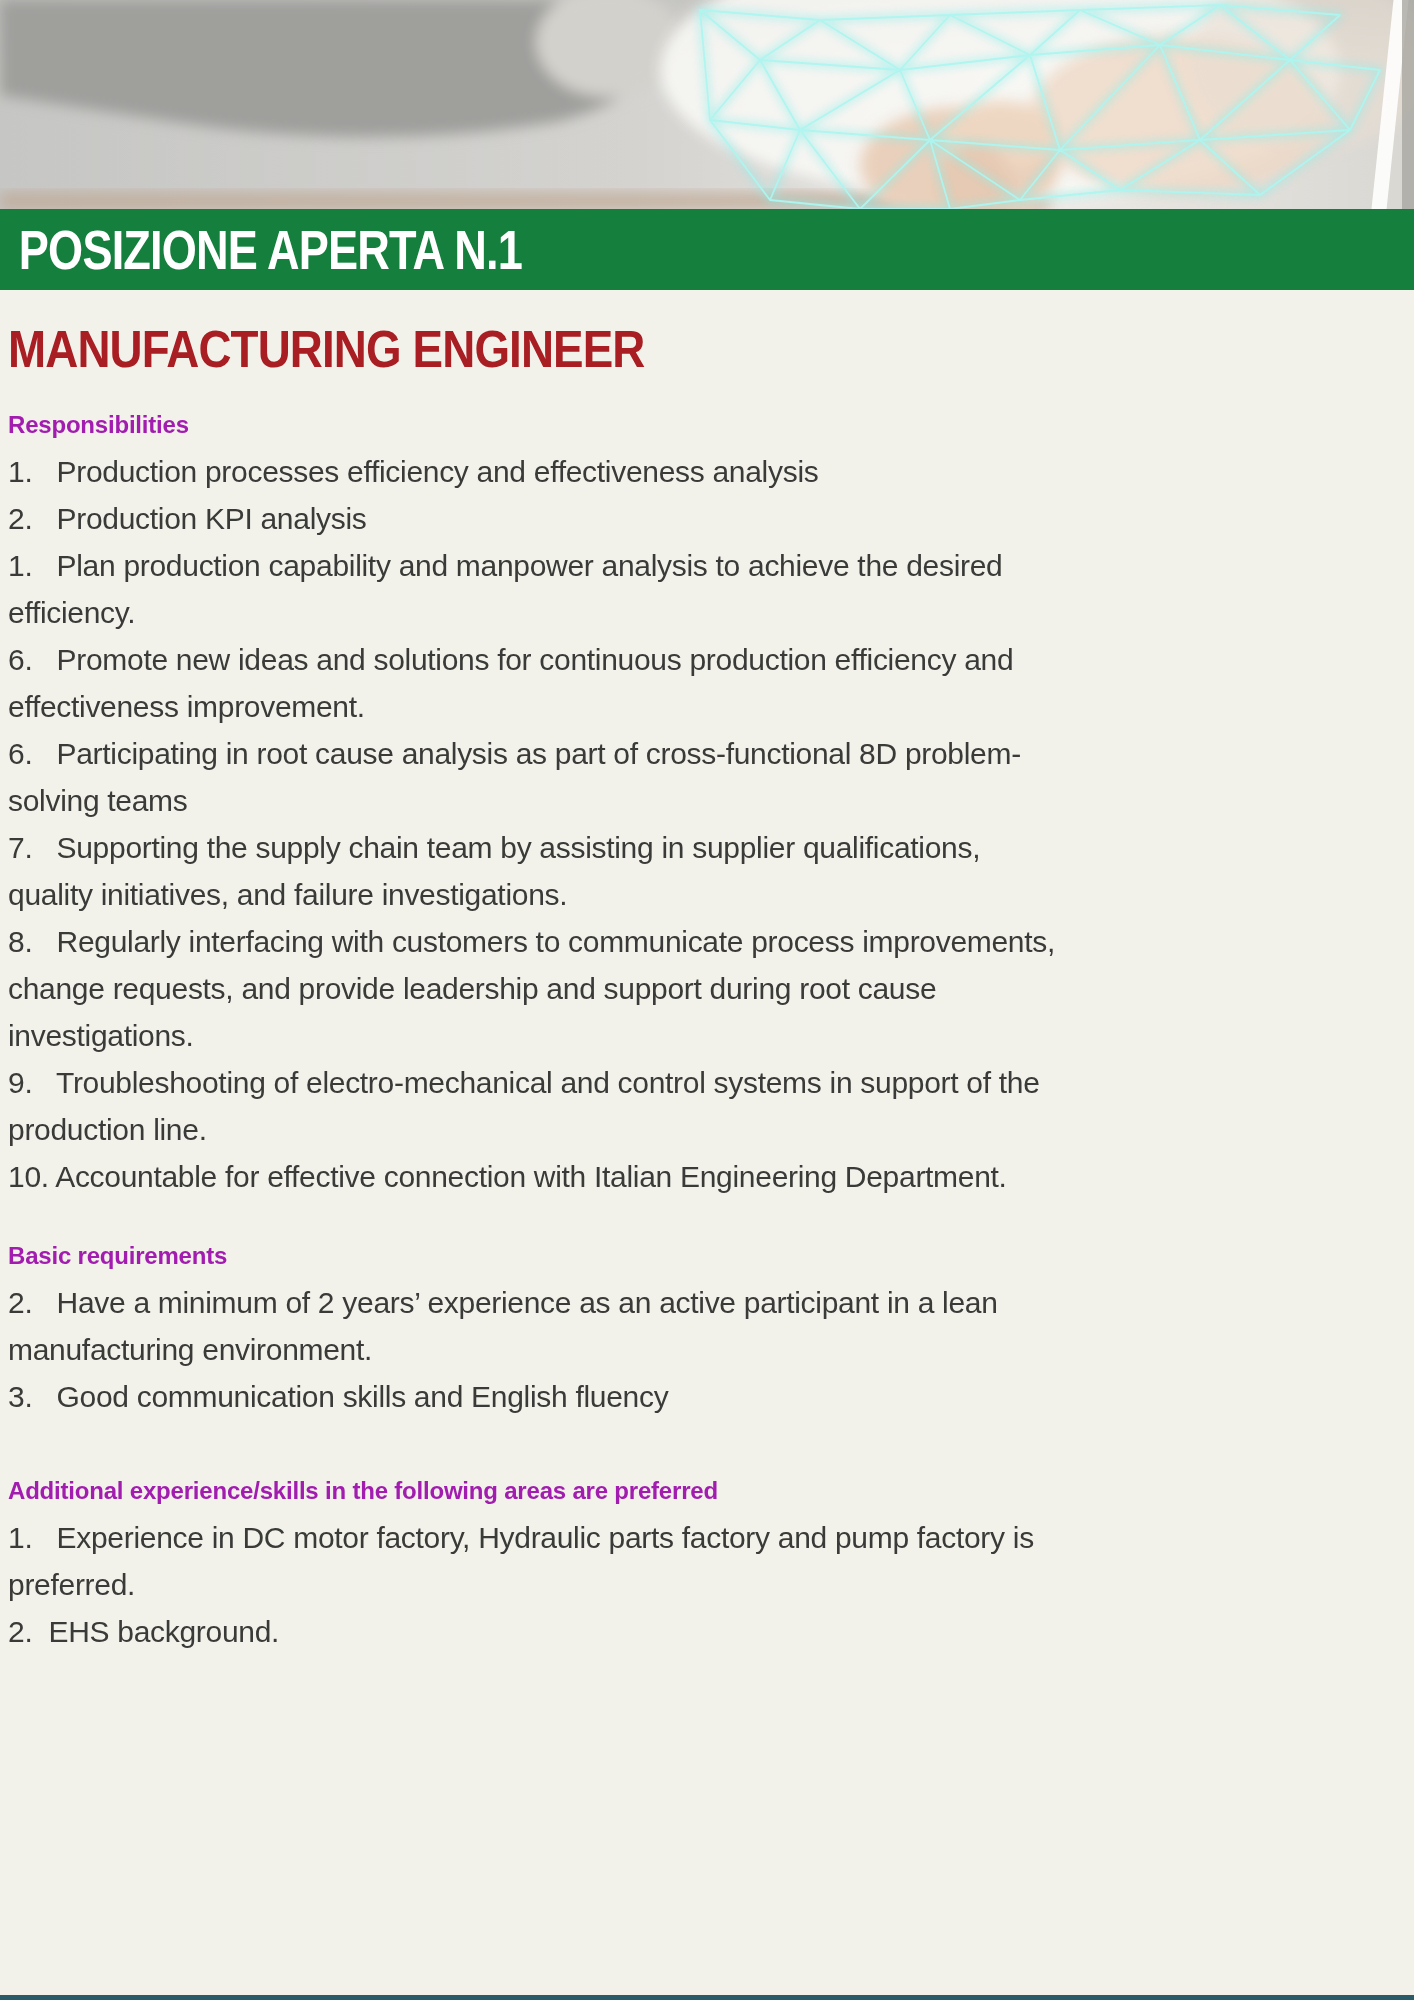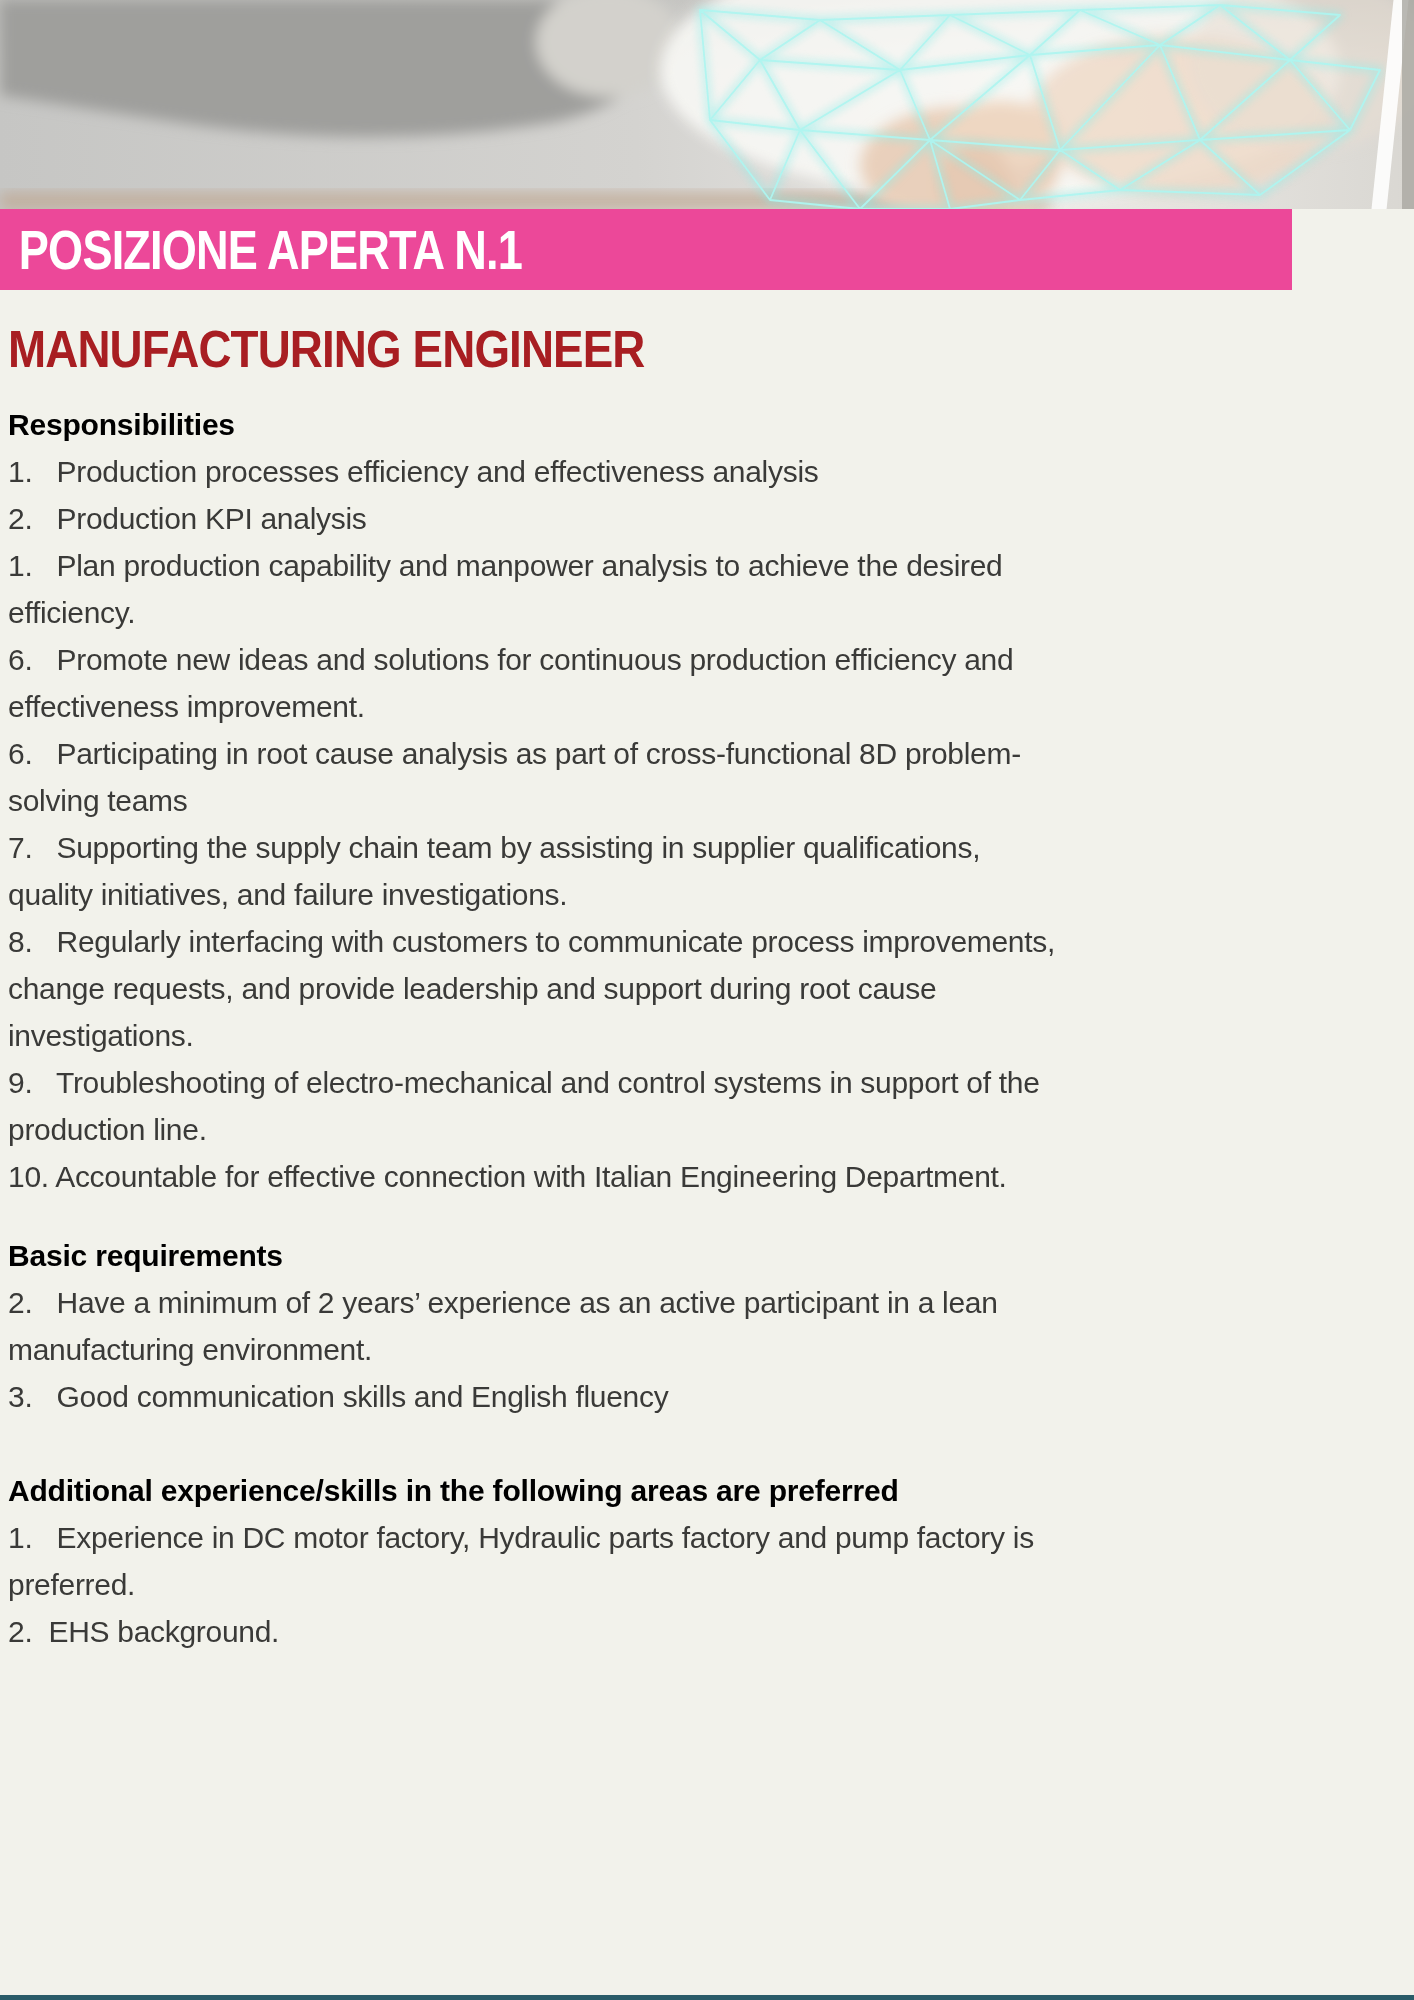--- a/index.html
+++ b/index.html
@@ -10,22 +10,22 @@
     overflow:hidden;
     font-family:"Liberation Sans",sans-serif;
   }
   
   .photo{
     position:absolute;top:0;left:0;width:1414px;height:209px;
     display:block;
   }
   
   .banner{
-    position:absolute;top:209px;left:0;width:1292px;height:81px;
-    background:#ec4899;
+    position:absolute;top:209px;left:0;width:1414px;height:81px;
+    background:#15803d;
     display:flex;align-items:center;
   }
   .banner-title{
     color:#ffffff;
     font-size:55px;font-weight:bold;
     letter-spacing:-1px;
     padding-left:23px;
     transform:scaleX(0.82);transform-origin:left center;
     white-space:nowrap;
   }
@@ -36,21 +36,21 @@
   }
   .job-title{
     margin-top:30px;
     line-height:58px;
     font-size:52px;font-weight:bold;color:#a81e22;
     letter-spacing:-1px;
     transform:scaleX(0.88);transform-origin:left center;
     white-space:nowrap;
   }
   .sec-head{
-    font-size:30px;font-weight:bold;color:#000000;
+    font-size:24px;font-weight:bold;color:#a21caf;
     line-height:46px;margin:0;
     letter-spacing:-0.2px;
     max-width:1350px;
   }
   .sec-head.first{margin-top:24px;}
   .sec-head.second{margin-top:33px;}
   .sec-head.third{margin-top:48px;}
   .item{
     margin:0;max-width:1350px;
     font-size:30px;line-height:47px;

